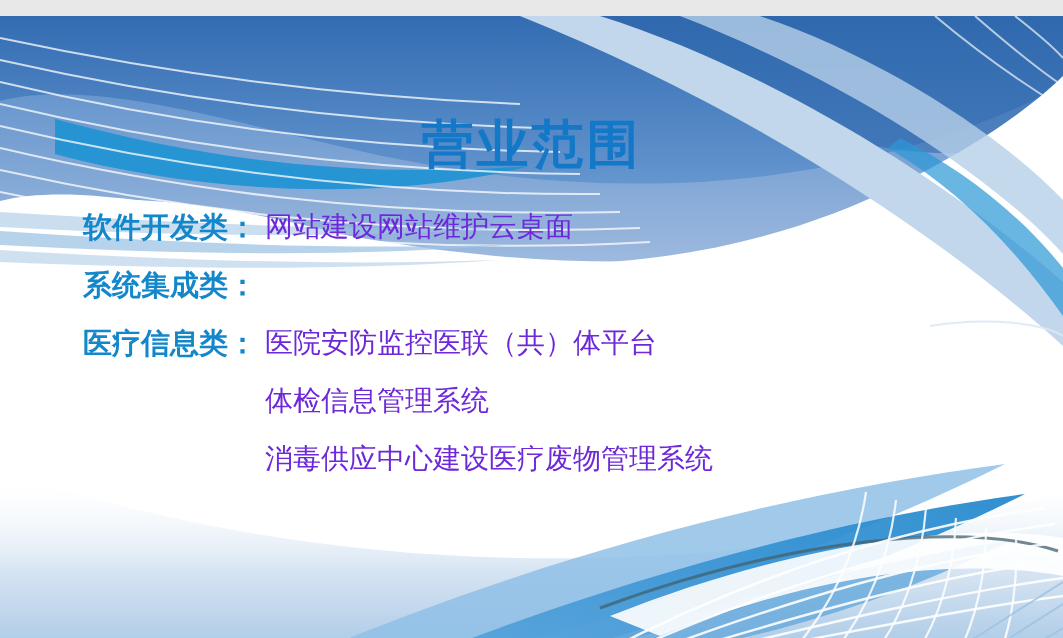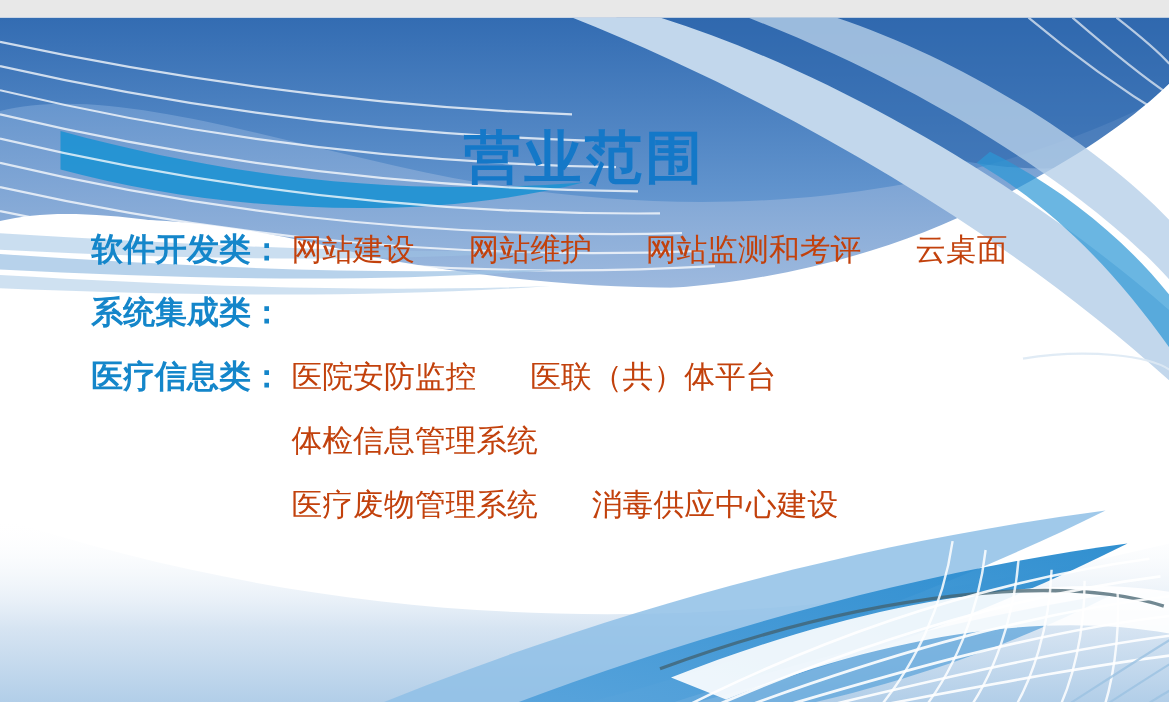--- a/index.html
+++ b/index.html
@@ -11,21 +11,21 @@
   .title{
     position:absolute;top:100px;left:0;width:100%;text-align:center;
     font-size:52px;font-weight:bold;color:#1478c8;letter-spacing:3px;line-height:1.1;
   }
   .content{position:absolute;left:75px;top:194px;width:950px;}
   .row{display:flex;align-items:flex-start;height:58px;}
   .cat{
     width:190px;flex:0 0 190px;font-size:29px;font-weight:bold;color:#1486ca;
     line-height:34px;white-space:nowrap;text-align:center;
   }
-  .items{display:flex;gap:49px;font-size:28px;font-weight:500;color:#c2410c;line-height:34px;}
+  .items{display:flex;font-size:28px;font-weight:500;color:#6d28d9;line-height:34px;}
   .item{white-space:nowrap;}
 </style>
 </head>
 <body>
 
 <div class="stage">
 
   <svg class="bg" viewBox="0 0 1063 638" preserveAspectRatio="none" aria-hidden="true">
     <defs>
       <linearGradient id="gTop" x1="0" y1="0" x2="0" y2="1">
@@ -121,21 +121,20 @@
 
   <div class="title">营业范围</div>
 
   <div class="content">
 
     <div class="row">
       <div class="cat">软件开发类：</div>
       <div class="items">
         <span class="item">网站建设</span>
         <span class="item">网站维护</span>
-        <span class="item">网站监测和考评</span>
         <span class="item">云桌面</span>
       </div>
     </div>
 
 
     <div class="row">
       <div class="cat">系统集成类：</div>
     </div>
 
     <div class="row">
@@ -149,19 +148,19 @@
     <div class="row">
       <div class="cat"></div>
       <div class="items">
         <span class="item">体检信息管理系统</span>
       </div>
     </div>
 
     <div class="row">
       <div class="cat"></div>
       <div class="items">
+        <span class="item">消毒供应中心建设</span>
         <span class="item">医疗废物管理系统</span>
-        <span class="item">消毒供应中心建设</span>
       </div>
     </div>
 
   </div>
 </div>
 
 </body></html>

